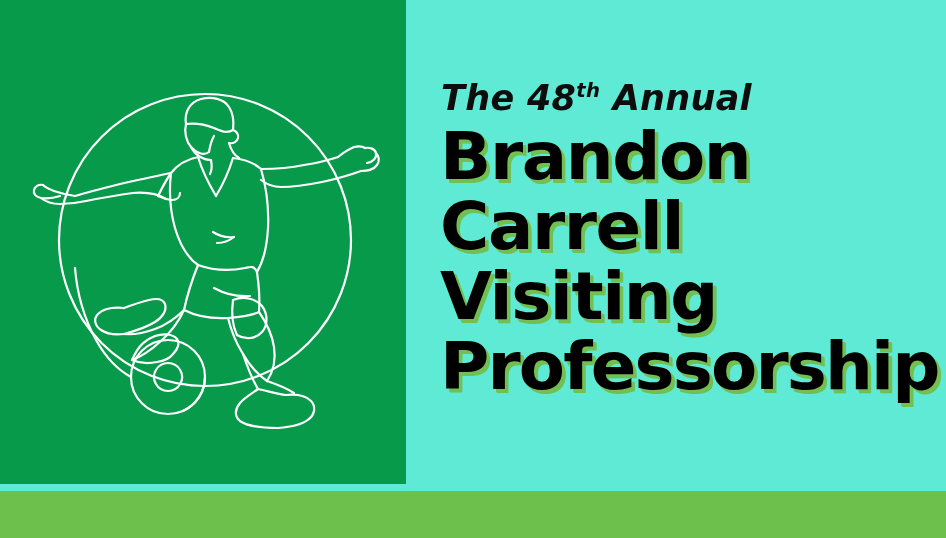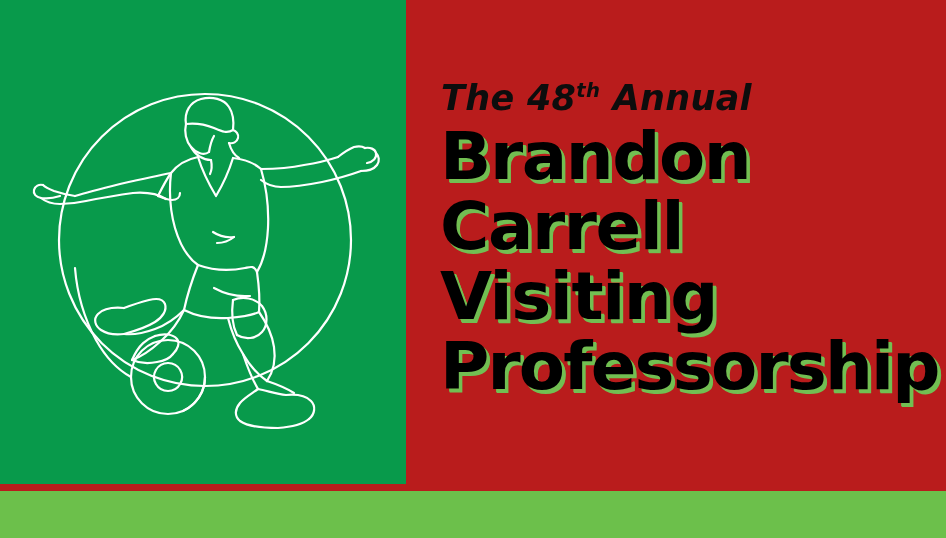--- a/index.html
+++ b/index.html
@@ -7,21 +7,21 @@
     padding: 0;
     background: #ffffff;
   }
   body {
     font-family: "Liberation Sans", sans-serif;
   }
   #banner {
     position: relative;
     width: 946px;
     height: 538px;
-    background: #b91c1c;
+    background: #5eead4;
     overflow: hidden;
   }
 
   
   #art-panel {
     position: absolute;
     left: 0;
     top: 0;
     width: 406px;
     height: 484px;

